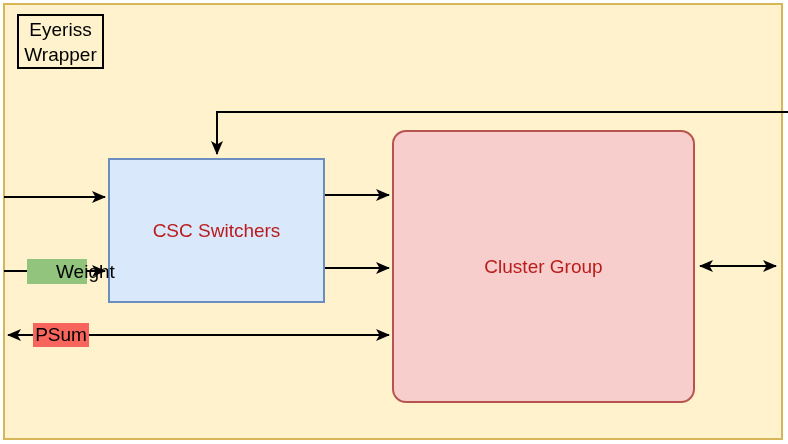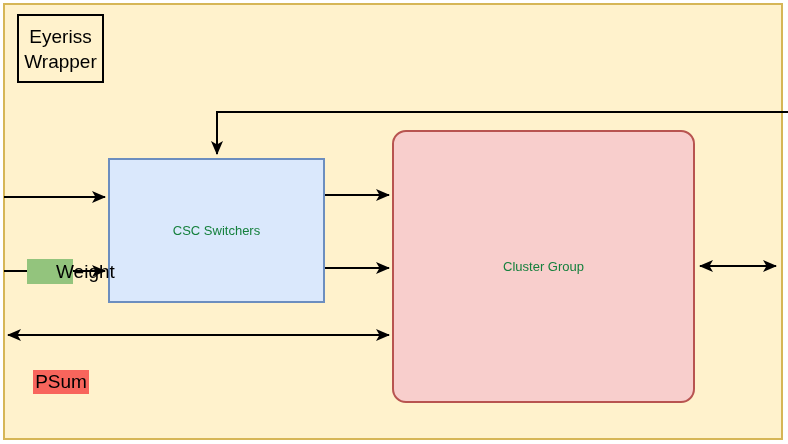--- a/index.html
+++ b/index.html
@@ -23,31 +23,31 @@
     height: 433px;
     border: 2px solid #D6B656;
     background: #FFF2CC;
     z-index: 1;
   }
   .block {
     position: absolute;
     display: flex;
     align-items: center;
     justify-content: center;
-    font-size: 13px;
-    color: #15803d;
+    font-size: 19px;
+    color: #b91c1c;
     z-index: 2;
     box-sizing: border-box;
   }
   .wrapper-title-box {
     position: absolute;
     left: 17px;
     top: 14px;
     width: 87px;
-    height: 69px;
+    height: 55px;
     border: 2px solid #000000;
     background: transparent;
     display: flex;
     align-items: center;
     justify-content: center;
     text-align: center;
     font-size: 19px;
     line-height: 25px;
     color: #000000;
     z-index: 2;
@@ -82,22 +82,22 @@
     position: absolute;
     height: 25px;
     line-height: 25px;
     text-align: center;
     font-size: 19px;
     color: #000000;
     z-index: 4;
     box-sizing: border-box;
   }
   .port-inact  { left: 31px; top: 185px; width: 62px; }
-  .port-weight { left: 27px; top: 259px; width: 46px; padding-left: 29px; }
-  .port-psum   { left: 33px; top: 323px; width: 56px; height: 24px; line-height: 24px; margin-top: 47px; }
+  .port-weight { left: 27px; top: 259px; width: 60px; padding-left: 29px; }
+  .port-psum   { left: 33px; top: 323px; width: 56px; height: 24px; line-height: 24px; }
 </style>
 </head>
 <body>
 
 <div class="canvas">
 
   <div class="wrapper-boundary" style="background-color: rgb(255, 242, 204); border-color: rgb(214, 182, 86);"></div>
 
   <div class="wrapper-title-box">
     <span>Eyeriss Wrapper</span>

